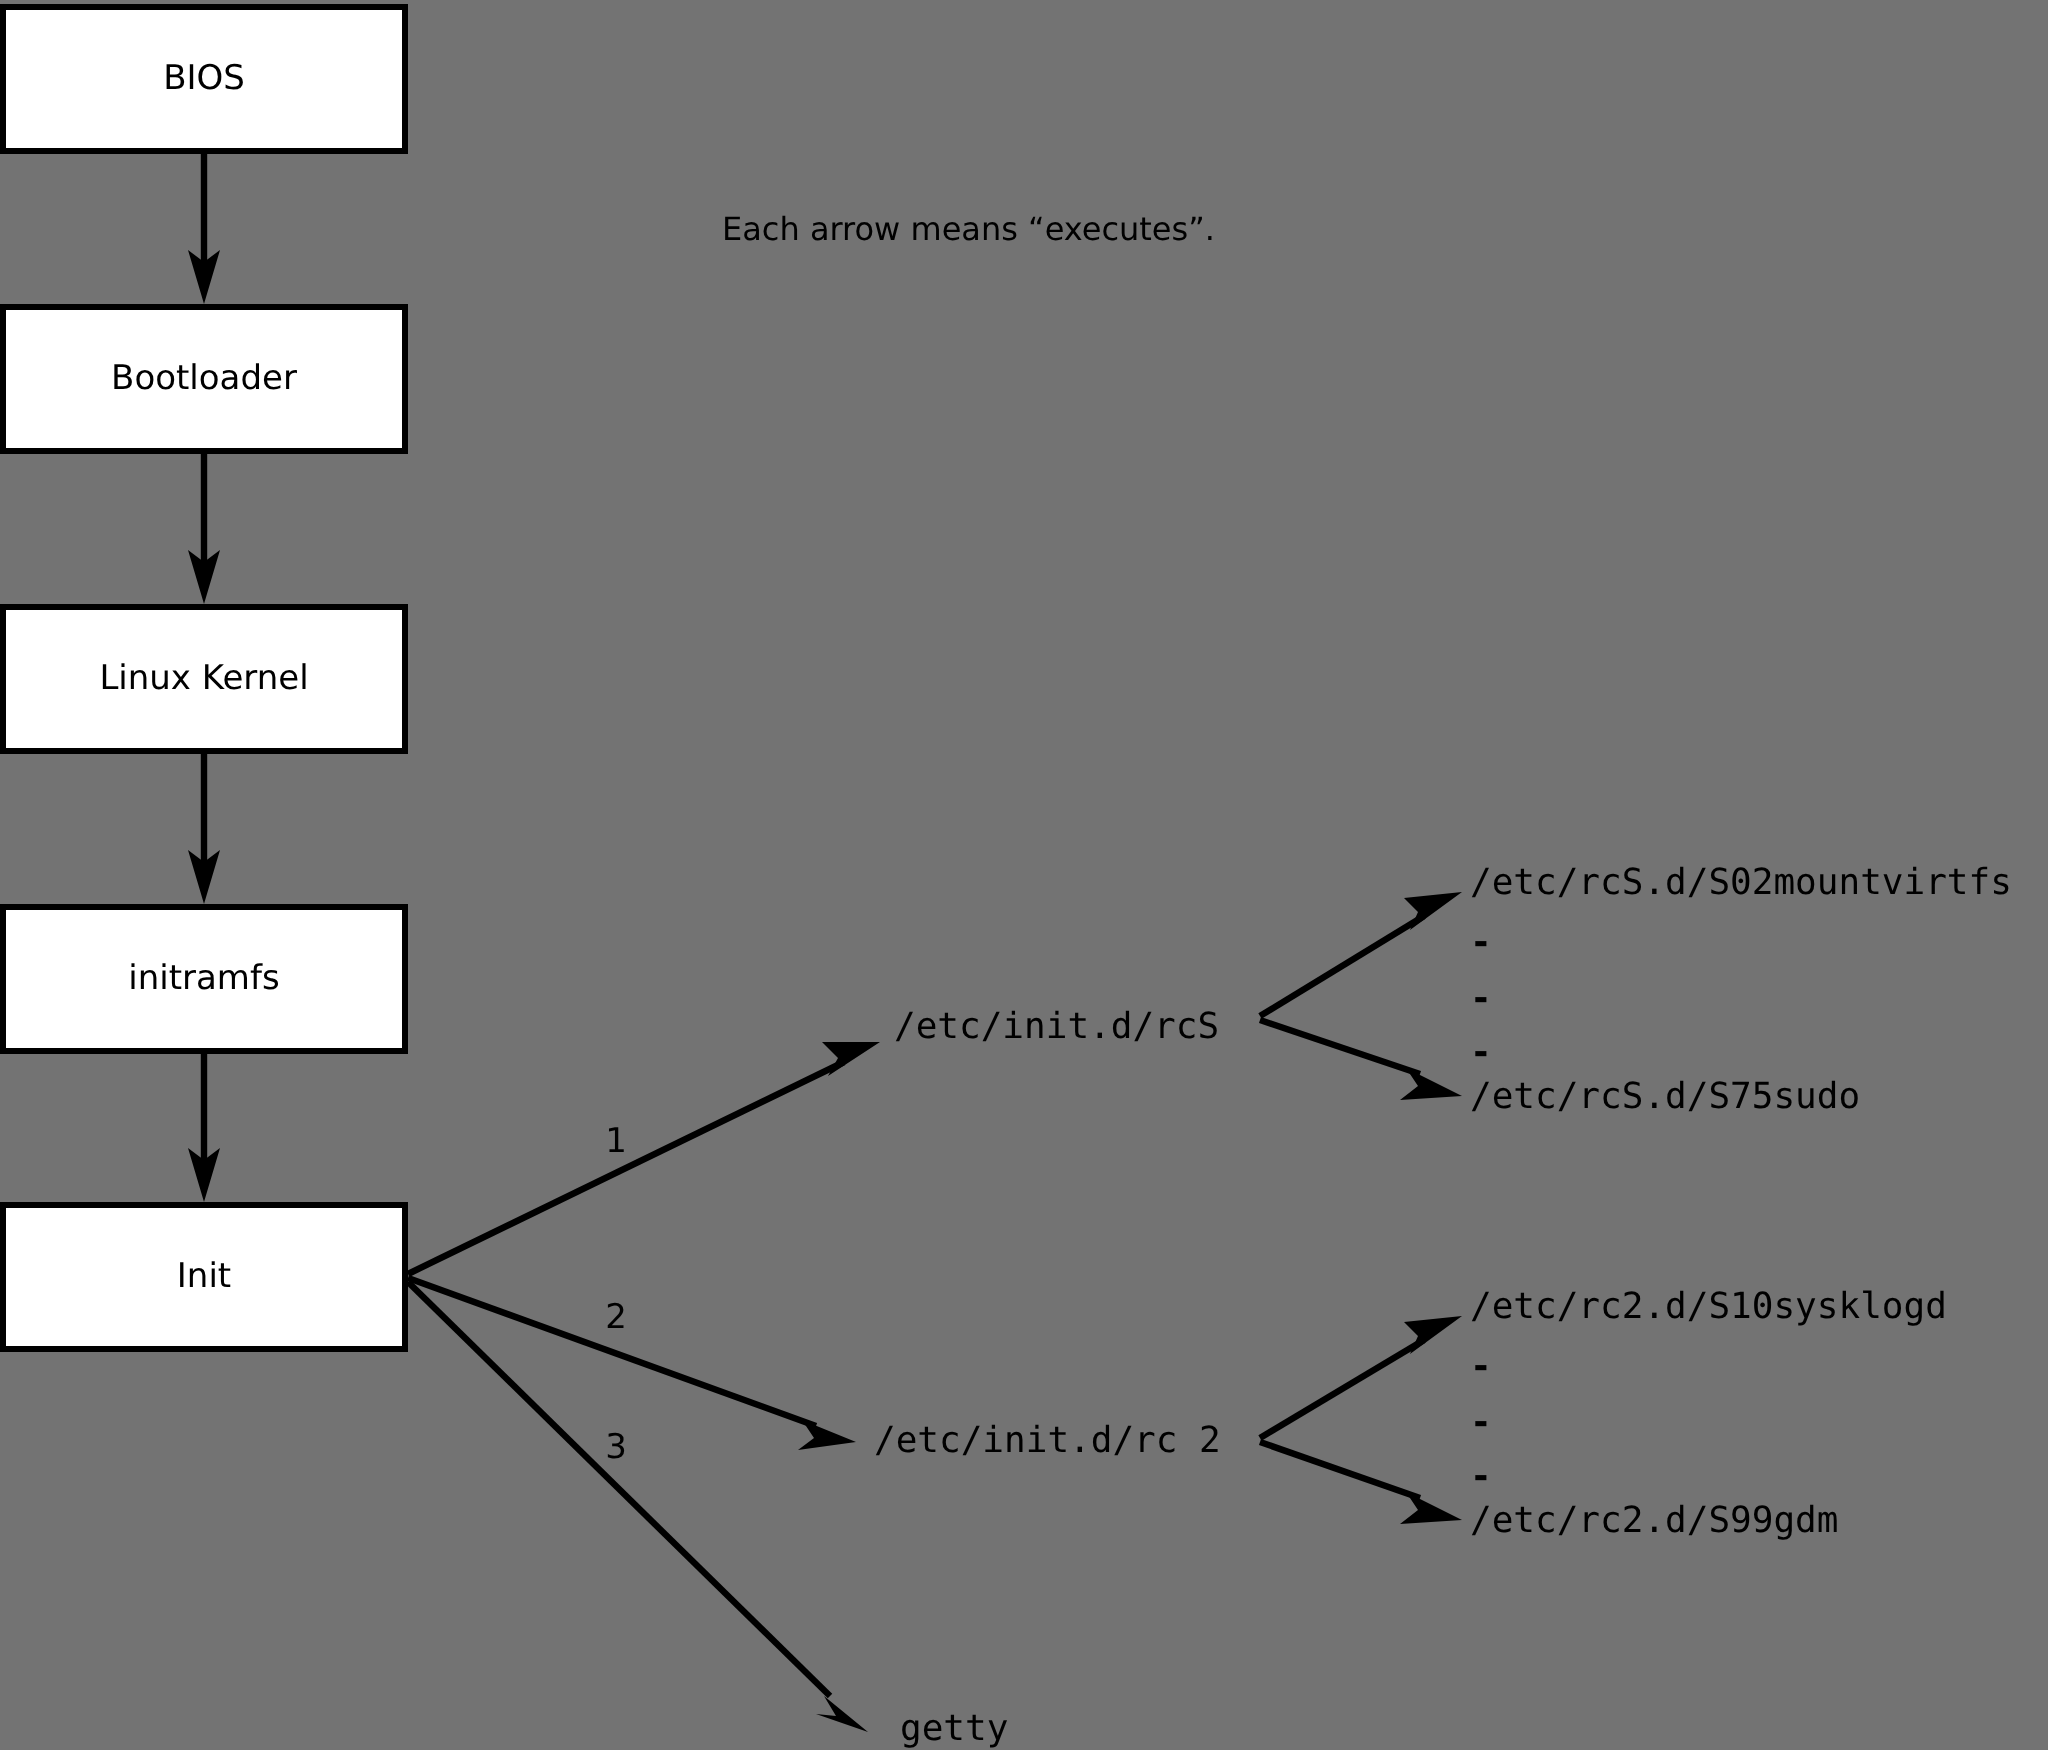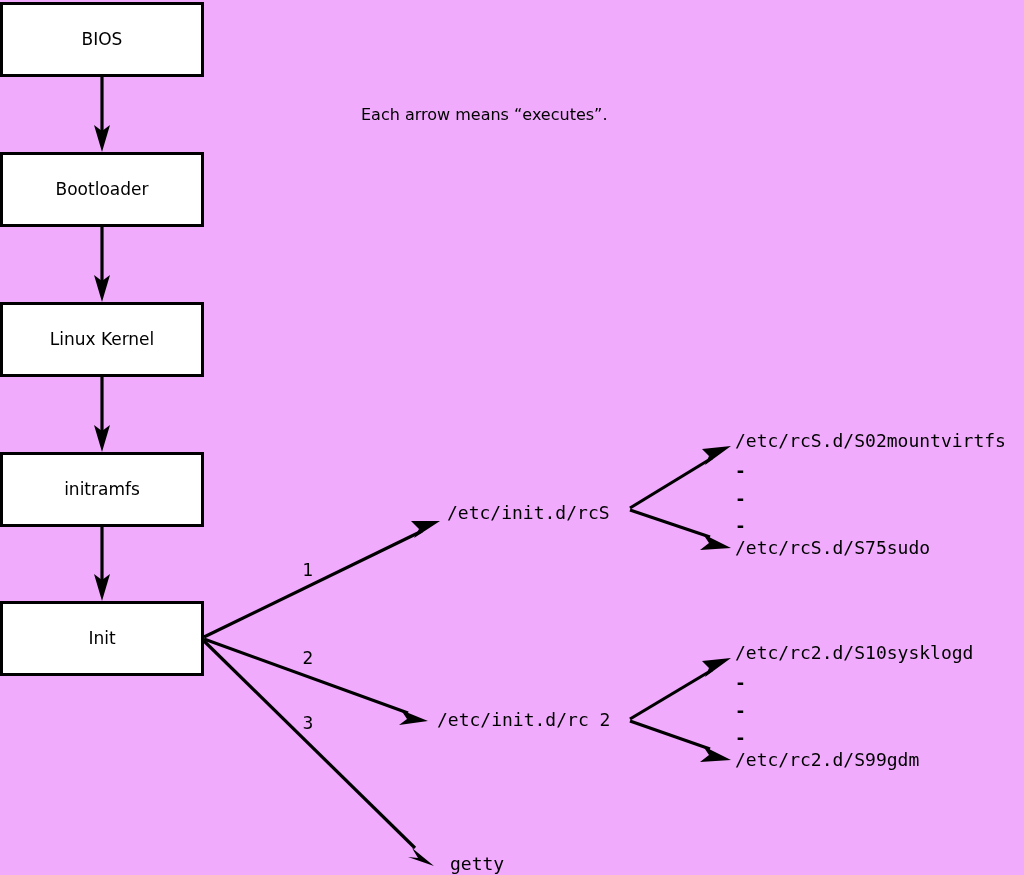--- a/index.html
+++ b/index.html
@@ -4,21 +4,21 @@
 <style>
   html, body {
     margin: 0;
     padding: 0;
     background: #ffffff;
   }
   #canvas {
     position: relative;
     width: 1024px;
     height: 875px;
-    background: #f0abfc;
+    background: #737373;
     overflow: hidden;
     font-family: "DejaVu Sans", sans-serif;
   }
   #diagram-svg {
     position: absolute;
     left: 0;
     top: 0;
     width: 1024px;
     height: 875px;
   }

